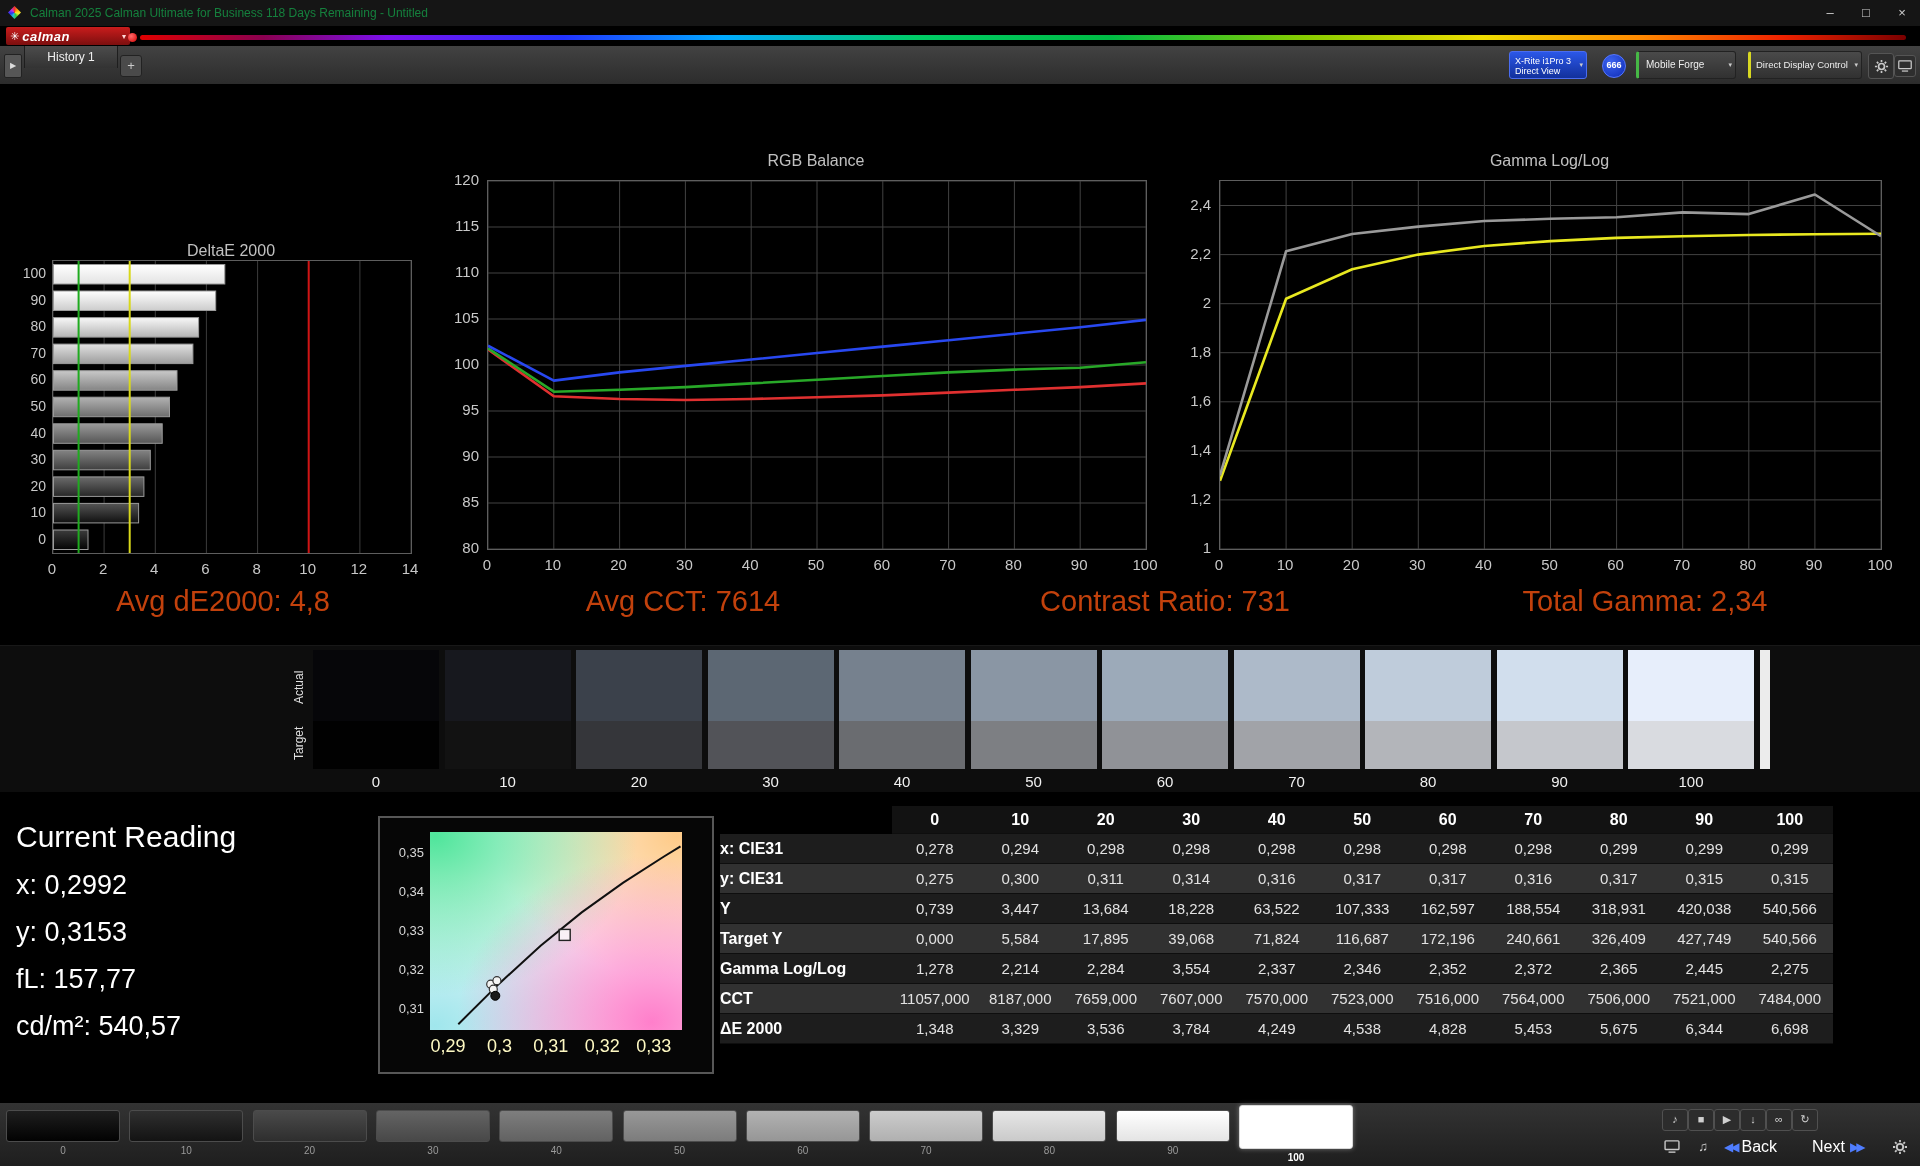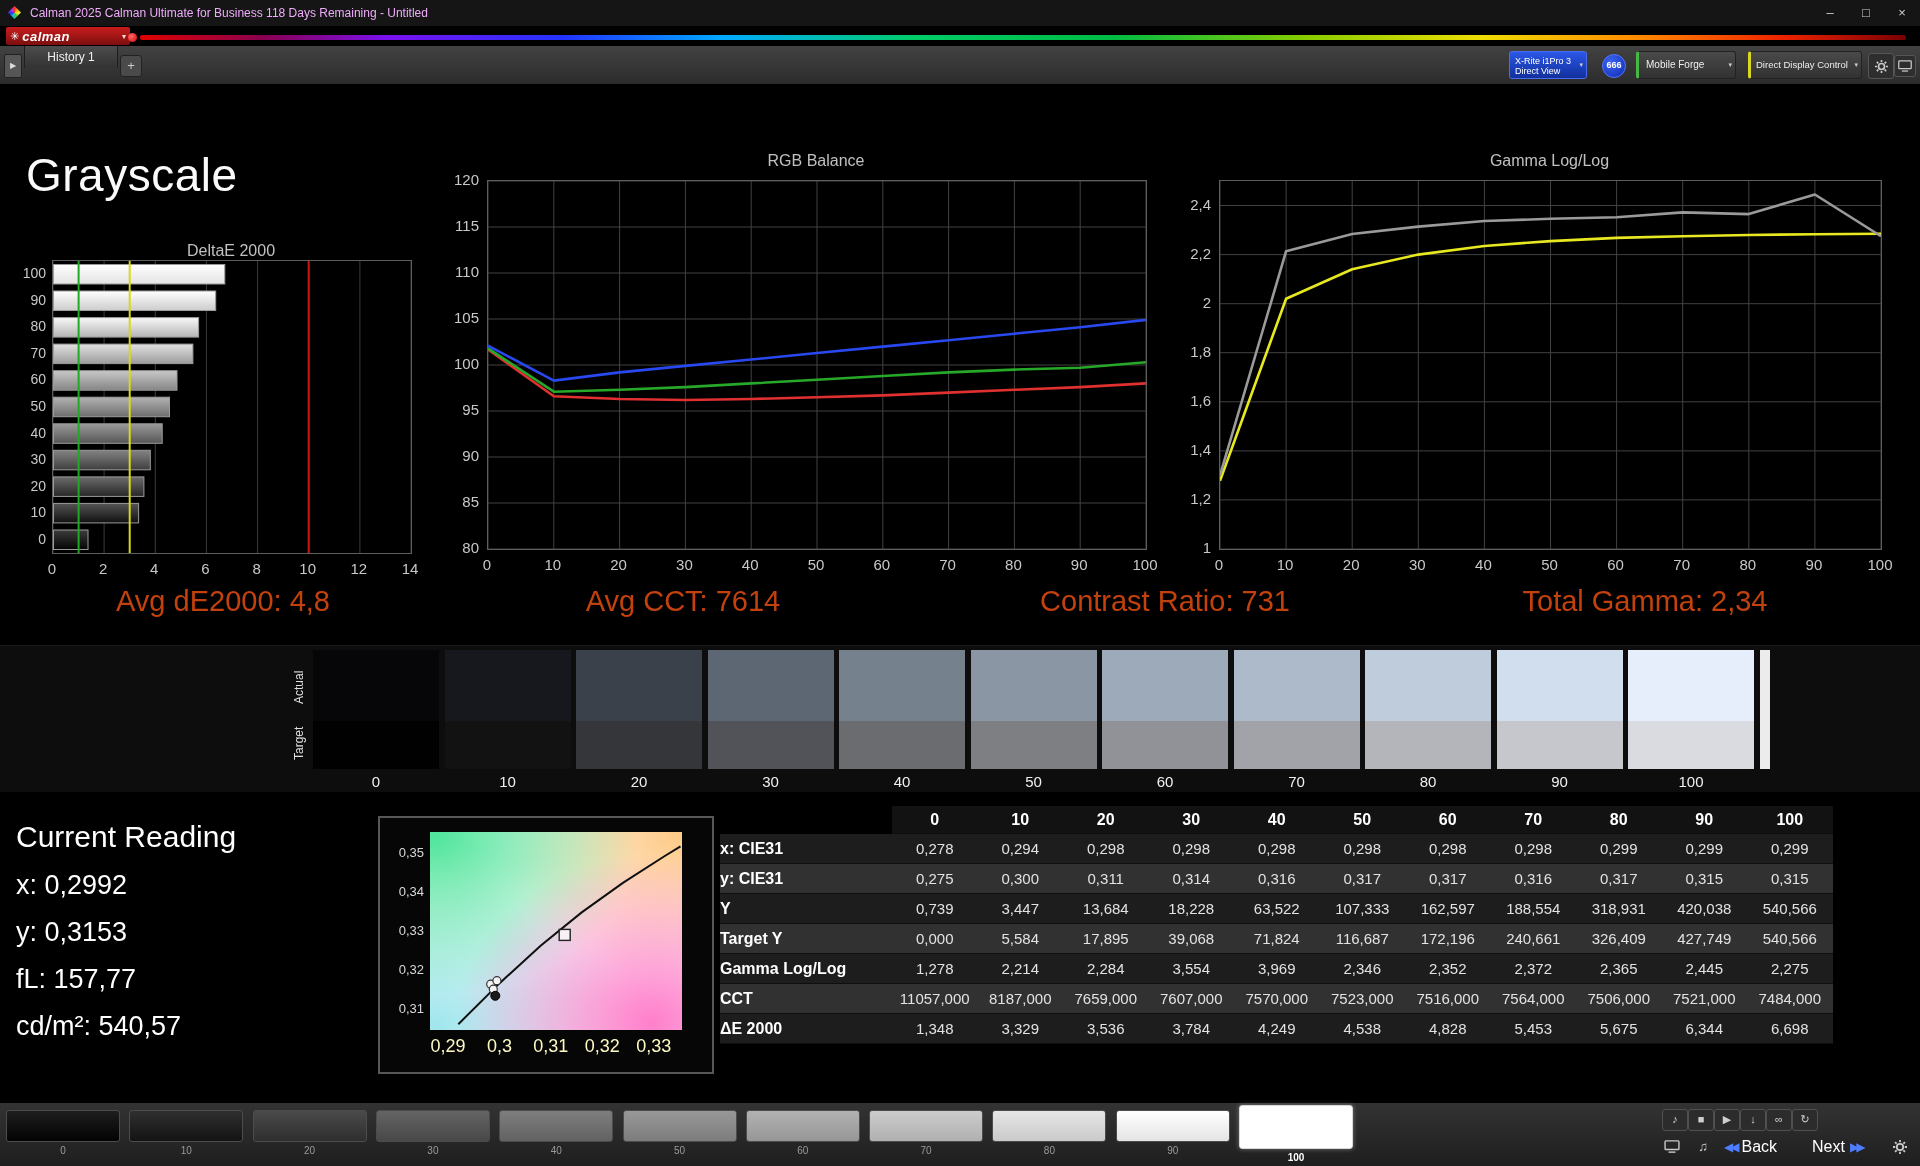--- a/index.html
+++ b/index.html
@@ -4,21 +4,21 @@
 <style>
   html,body{margin:0;padding:0;background:#000;}
   body{font-family:"Liberation Sans","DejaVu Sans",sans-serif;}
   #root{position:relative;width:1920px;height:1166px;background:#000;overflow:hidden;}
 
   
   .titlebar{position:absolute;left:0;top:0;width:1920px;height:26px;background:#151515;border-bottom:1px solid #000;}
   .appicon{position:absolute;left:8px;top:6px;width:13px;height:13px;
     background:conic-gradient(#e33,#fa0,#ee3,#3c3,#2bd,#23e,#b3e,#e33);
     clip-path:polygon(50% 0,100% 50%,50% 100%,0 50%);}
-  .apptitle{position:absolute;left:30px;top:0;line-height:26px;font-size:12px;color:#f0abfc;white-space:nowrap;}
+  .apptitle{position:absolute;left:30px;top:0;line-height:26px;font-size:12px;color:#15803d;white-space:nowrap;}
   .winbtns{position:absolute;right:0;top:0;height:26px;display:flex;}
   .winbtn{width:36px;height:26px;line-height:25px;text-align:center;color:#cfcfcf;font-size:13px;cursor:default;}
 
   
   .brandbar{position:absolute;left:0;top:26px;width:1920px;height:20px;background:#000;}
   .logo{position:absolute;left:6px;top:1px;width:116px;height:18px;background:linear-gradient(#c91c1c,#7c0f0f);
     border-radius:2px;display:flex;align-items:center;padding:0 4px;color:#fff;}
   .logo-star{font-size:11px;margin-right:3px;color:#fff;}
   .logo-name{font-size:13px;font-weight:bold;font-style:italic;letter-spacing:.5px;}
   .logo-caret{margin-left:auto;font-size:8px;color:#ffd9d9;}
@@ -177,21 +177,20 @@
     </span>
     <span class="sqbtn" style="left:1894px;width:20px;height:20px;top:9px">
       <svg width="14" height="12" viewBox="0 0 18 15">
           <rect x="1" y="1" width="16" height="10" rx="1" fill="none" stroke="#c9c9c9" stroke-width="1.6"></rect>
           <line x1="5" y1="14" x2="13" y2="14" stroke="#c9c9c9" stroke-width="1.6"></line>
         </svg>
     </span>
   </div>
 
   <div class="main">
-    <div class="pagetitle">Grayscale</div>
 
     <div class="chartwrap" id="de-wrap">
       <div class="charttitle" id="de-title">DeltaE 2000</div>
       <div class="plot" id="de-plot">
         <svg id="de-svg" width="358" height="292" xmlns="http://www.w3.org/2000/svg">
             <defs>
               <linearGradient id="deg0" x1="0" y1="0" x2="0" y2="1">
                 <stop offset="0" stop-color="rgb(255,255,255)"></stop>
                 <stop offset="1" stop-color="rgb(227,227,227)"></stop>
               </linearGradient>
@@ -538,21 +537,21 @@
         <div class="cell val alt">172,196</div>
         <div class="cell val alt">240,661</div>
         <div class="cell val alt">326,409</div>
         <div class="cell val alt">427,749</div>
         <div class="cell val alt">540,566</div>
         <div class="cell rowlab">Gamma Log/Log</div>
         <div class="cell val">1,278</div>
         <div class="cell val">2,214</div>
         <div class="cell val">2,284</div>
         <div class="cell val">3,554</div>
-        <div class="cell val">3,969</div>
+        <div class="cell val">2,337</div>
         <div class="cell val">2,346</div>
         <div class="cell val">2,352</div>
         <div class="cell val">2,372</div>
         <div class="cell val">2,365</div>
         <div class="cell val">2,445</div>
         <div class="cell val">2,275</div>
         <div class="cell rowlab alt">CCT</div>
         <div class="cell val alt">11057,000</div>
         <div class="cell val alt">8187,000</div>
         <div class="cell val alt">7659,000</div>

